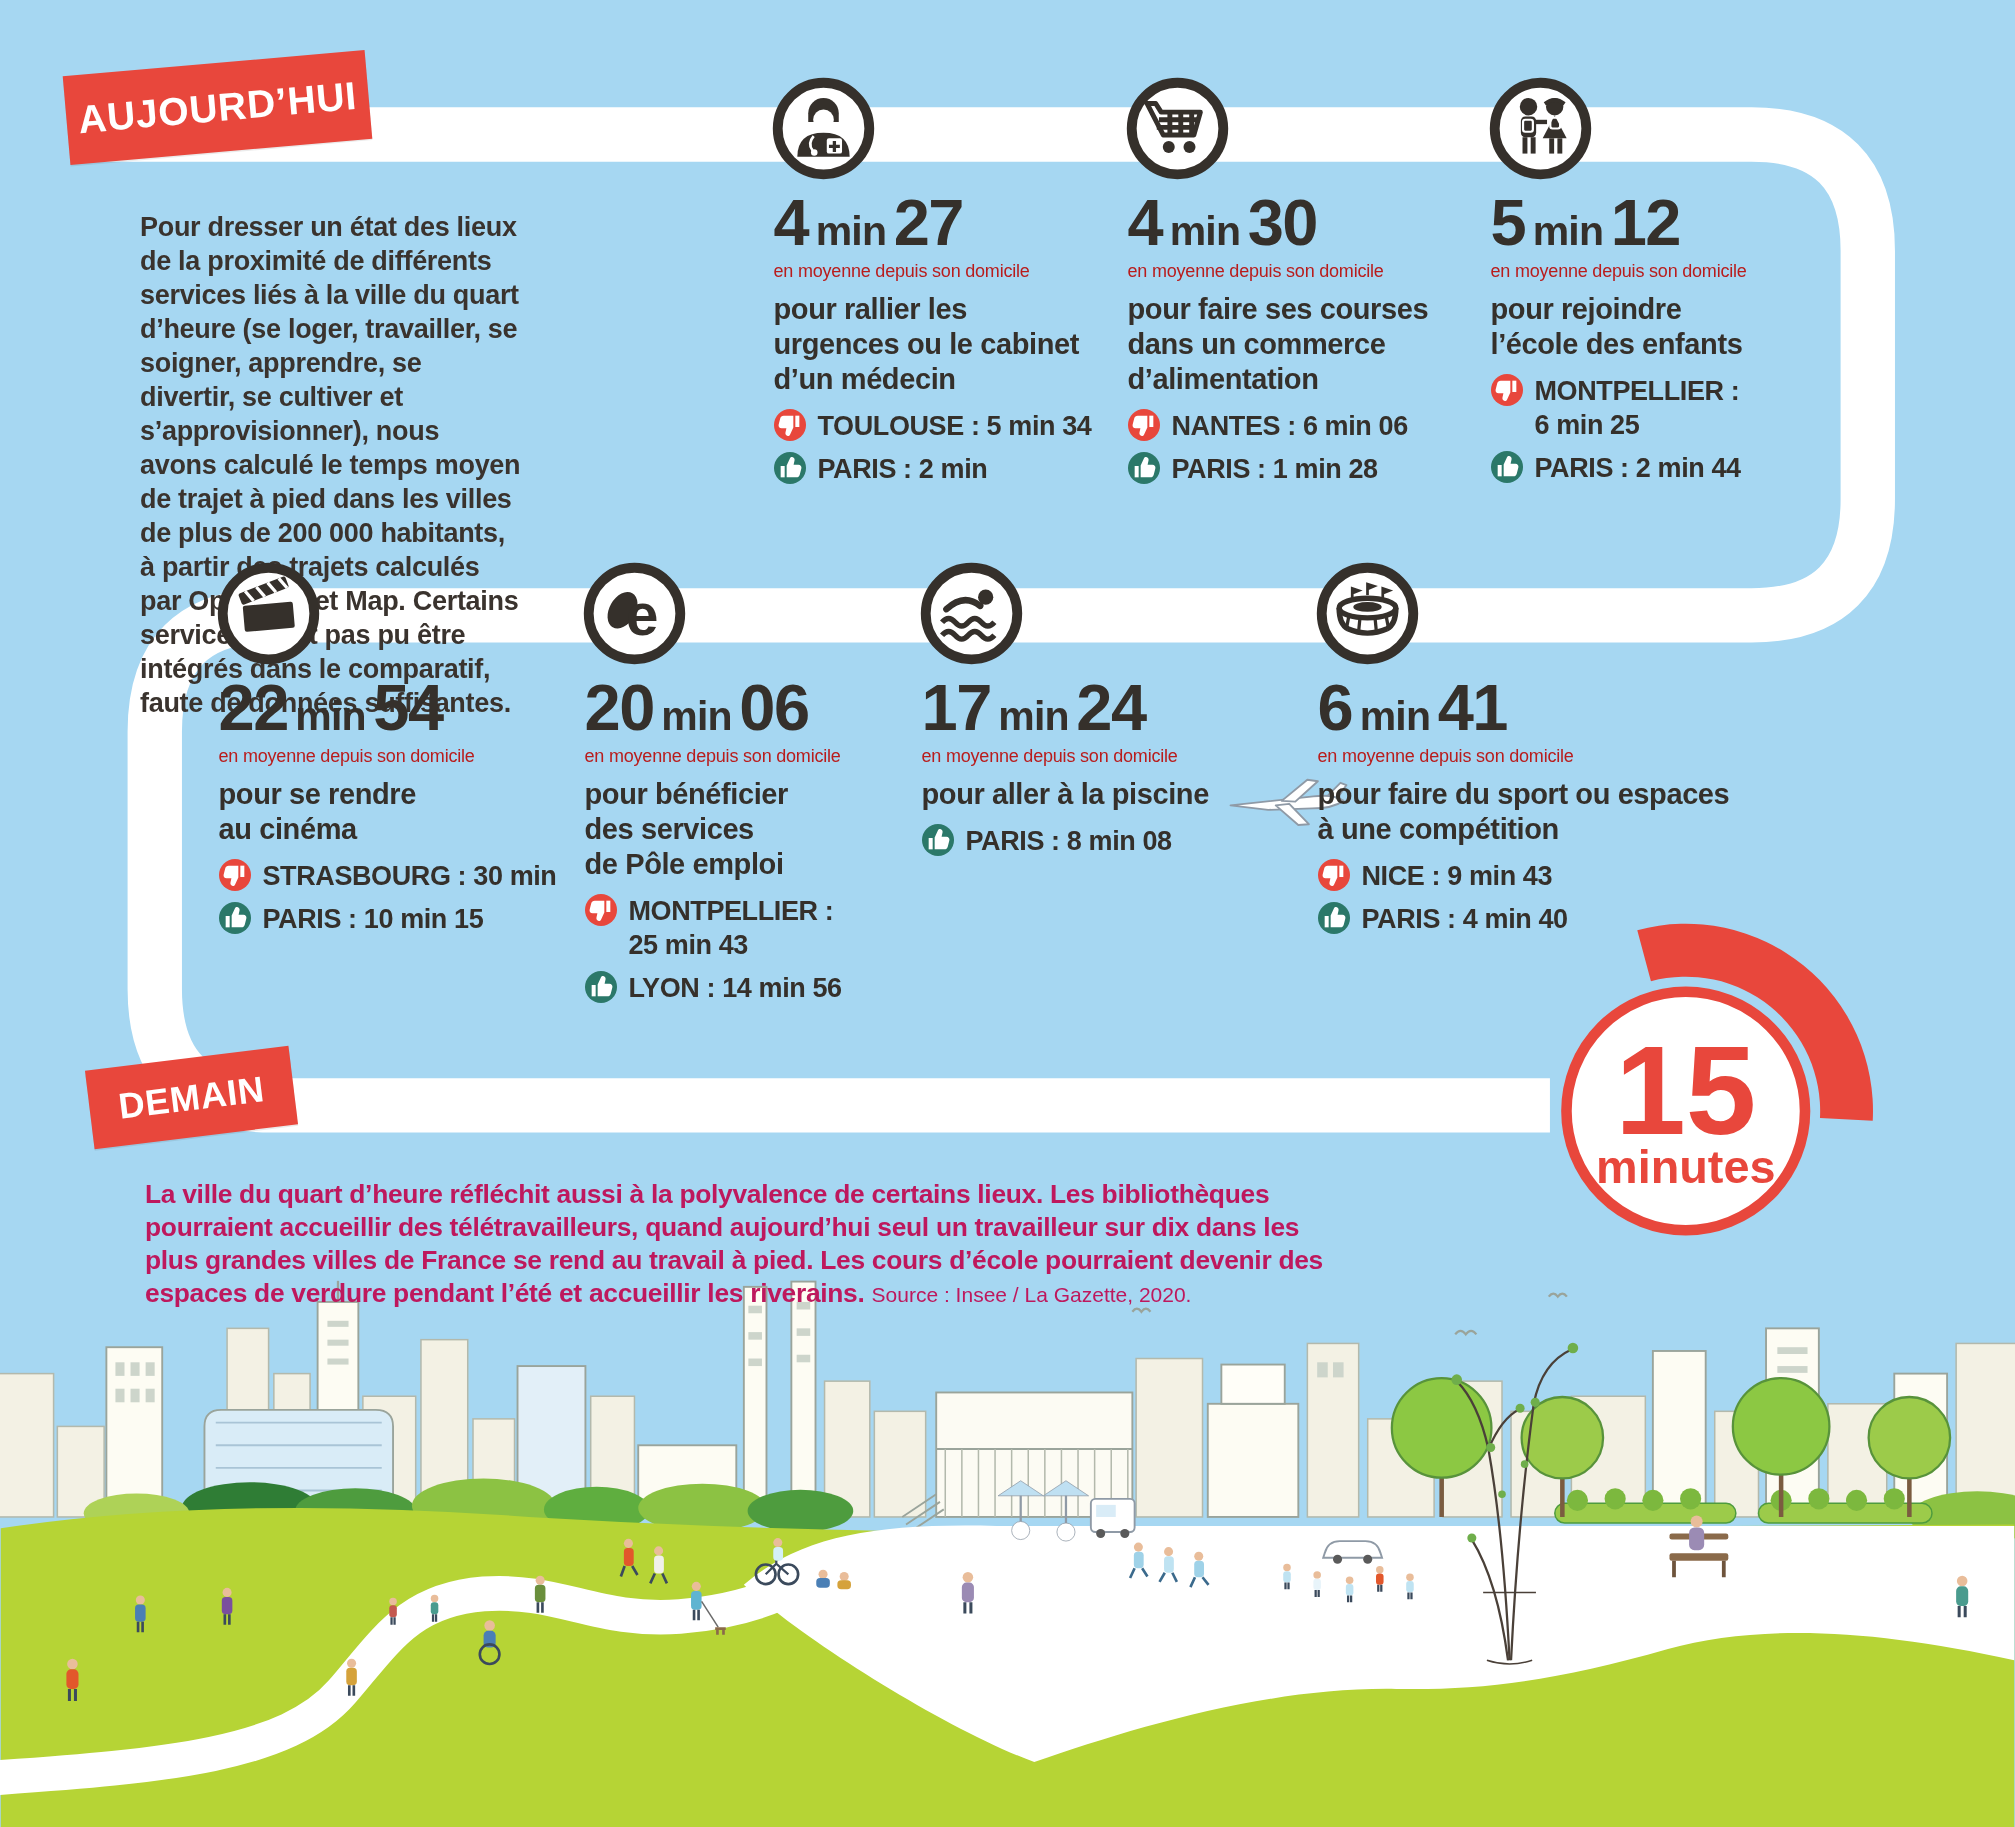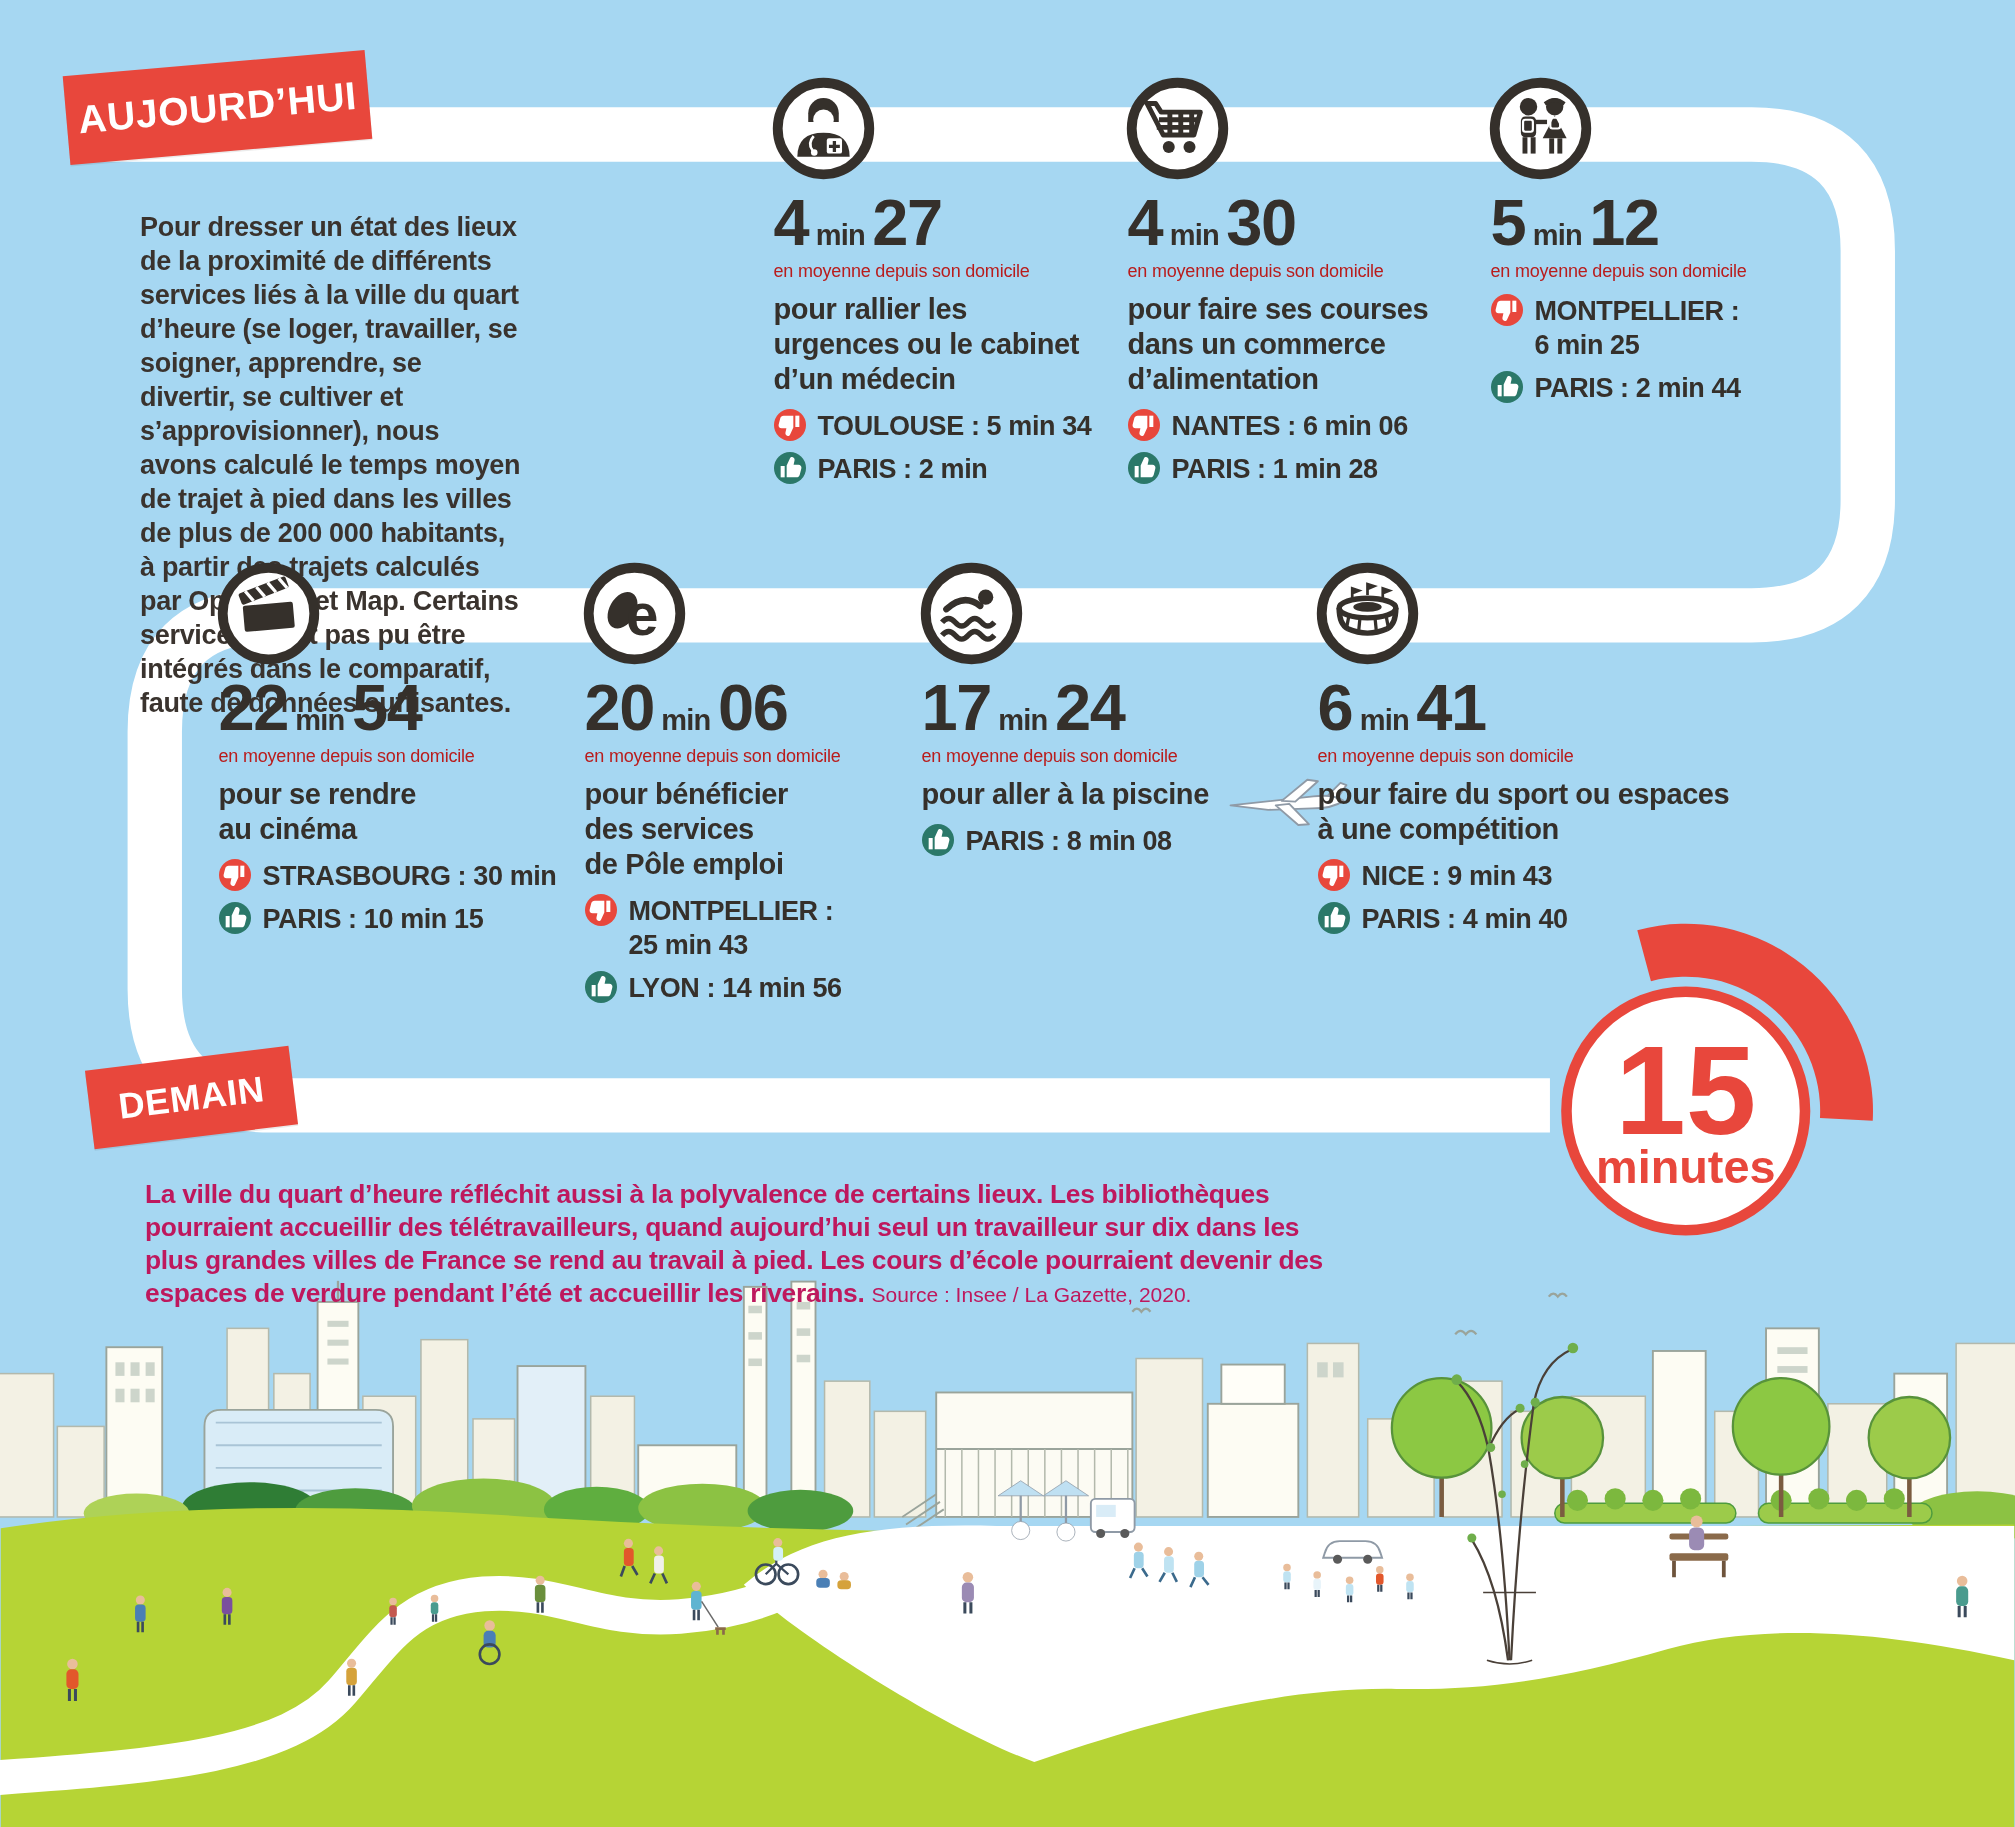--- a/index.html
+++ b/index.html
@@ -17,21 +17,21 @@
   .badge-tomorrow{left:89px;top:1058px;width:205px;height:79px;font-size:36px;transform:rotate(-7deg);}
 
   .intro{position:absolute;left:140px;top:210px;width:381px;z-index:3;
          font-size:27px;line-height:34px;font-weight:bold;letter-spacing:-0.3px;color:#3a332e;}
 
   .card{position:absolute;z-index:3;width:347px;}
   .icon-badge{position:absolute;left:0;top:0;width:109px;height:109px;}
   .card-body{padding-top:116px;padding-left:4.5px;}
   .time{white-space:nowrap;line-height:1;}
   .t-big{font-size:65px;font-weight:bold;letter-spacing:-1.5px;}
-  .t-min{font-size:29px;font-weight:bold;margin:0 7.5px;letter-spacing:-0.8px;}
+  .t-min{font-size:41px;font-weight:bold;margin:0 7.5px;letter-spacing:-0.8px;}
   .avg{font-size:18px;margin-top:6px;color:#b91c1c;letter-spacing:-0.2px;}
   .purpose{font-size:29px;font-weight:bold;line-height:35px;margin-top:9.8px;
            white-space:pre-line;letter-spacing:-0.4px;}
   .cityrows{margin-top:12px;}
   .cityrow{display:flex;align-items:flex-start;margin-top:9px;}
   .thumb{flex:0 0 32px;width:32px;height:32px;margin-right:12px;margin-top:0px;}
   .citylabel{font-size:27px;font-weight:bold;line-height:34px;white-space:pre-line;letter-spacing:-0.4px;}
 
   .outro{position:absolute;left:145px;top:1178px;width:1178px;z-index:3;
          font-size:26.4px;line-height:33px;font-weight:bold;letter-spacing:-0.3px;color:#be185d;}
@@ -455,20 +455,22 @@
           <rect x="65.5" y="59" width="4.5" height="14"></rect>
           <rect x="44" y="42" width="12" height="4"></rect>
         </g>
         <rect x="34" y="42" width="9" height="11" rx="2" fill="none" stroke="#fff" stroke-width="2"></rect>
         <rect x="59" y="40" width="9" height="10" rx="2" fill="none" stroke="#fff" stroke-width="2"></rect>
       </svg>
     </div>
     <div class="card-body">
       <div class="time"><span class="t-big">5</span><span class="t-min">min</span><span class="t-big">12</span></div>
       <div class="avg">en moyenne depuis son domicile</div>
+      <div class="purpose">pour rejoindre
+l’école des enfants</div>
       <div class="cityrows">
         <div class="cityrow">
           <svg class="thumb" viewBox="0 0 24 24">
               <circle cx="12" cy="12" r="12" fill="#e8473c"></circle>
               <g transform="rotate(180 12 12)" fill="#fff">
                 <path d="M5,10.5h3V19H5z"></path>
                 <path d="M9.5,19h7.2c1.4,0,2.3-.8,2.6-2l1.2-4.6c.4-1.6-.6-2.9-2.2-2.9h-3.6l.7-3.2c.3-1.3-.5-2.4-1.7-2.6-.8-.1-1.4.3-1.7,1L9.5,10.2z"></path>
               </g>
             </svg>
           <span class="citylabel">MONTPELLIER :

